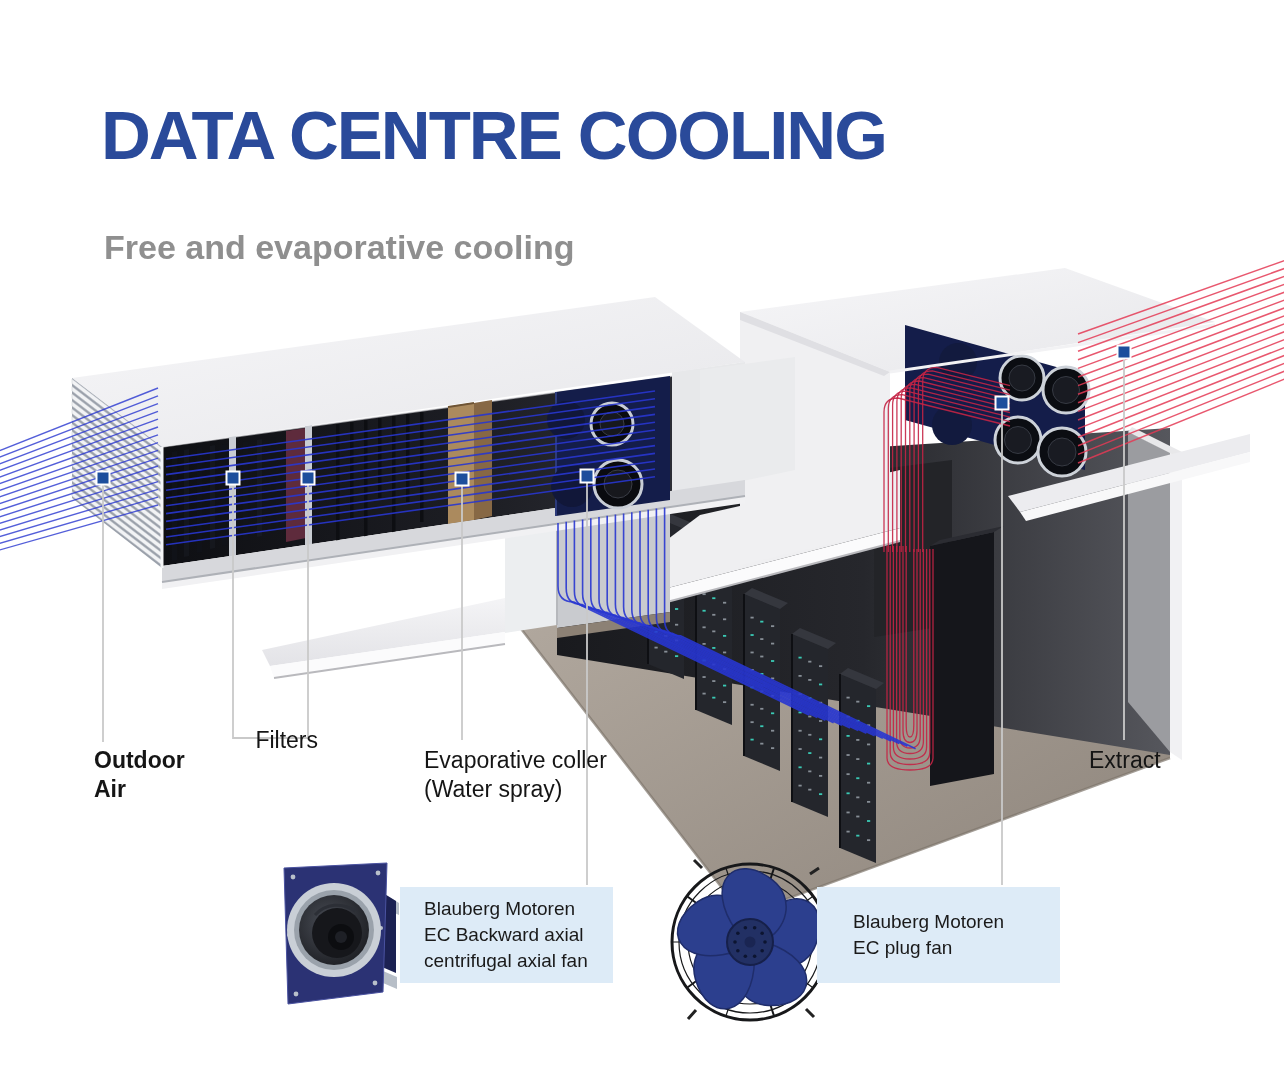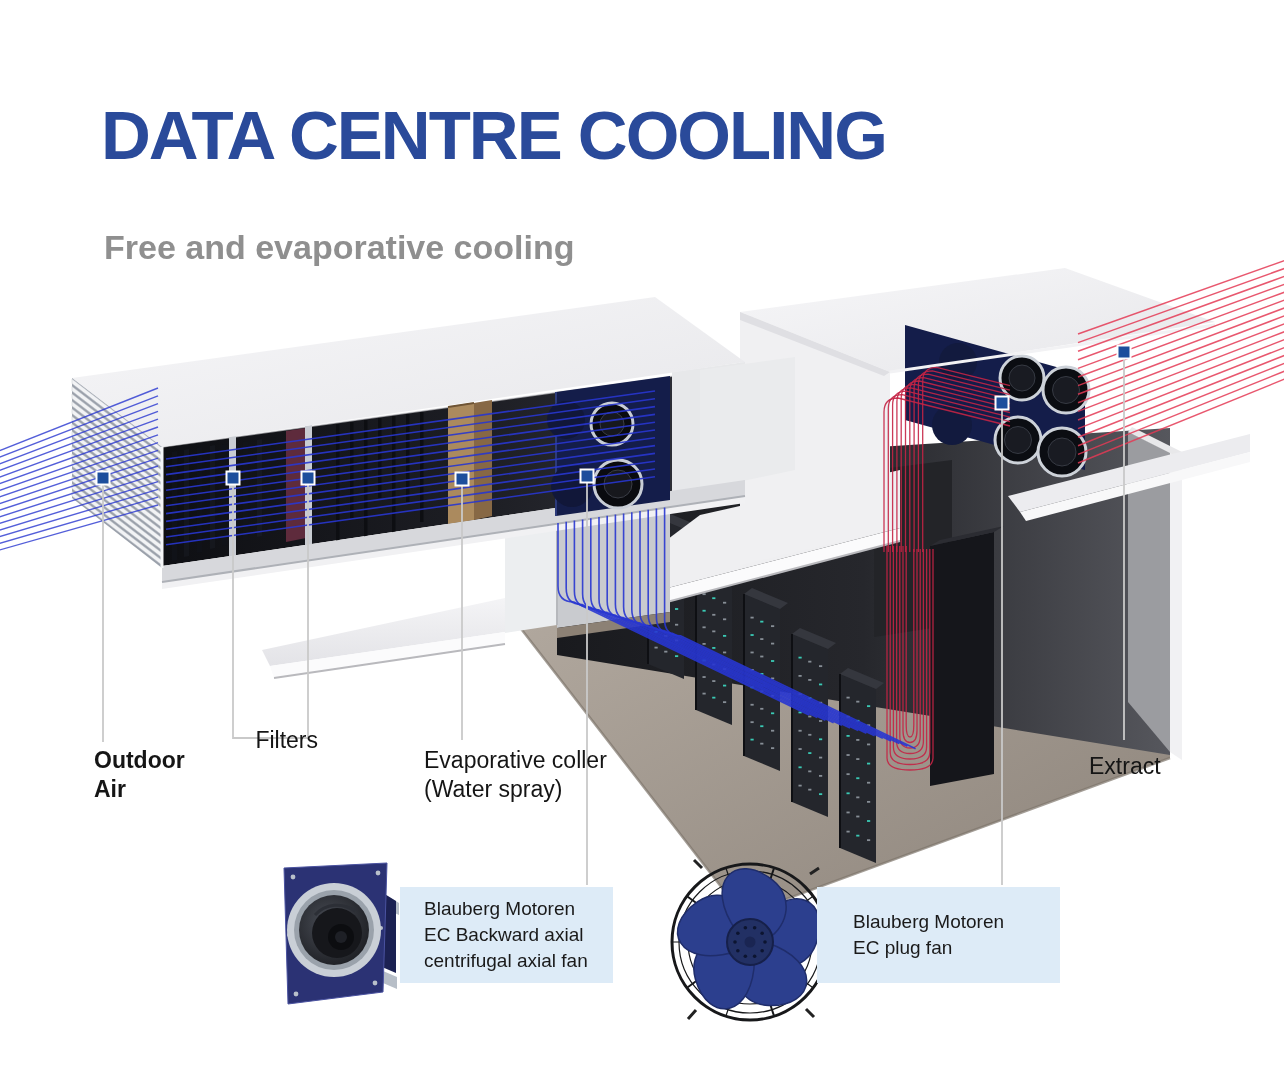--- a/index.html
+++ b/index.html
@@ -6,21 +6,21 @@
   #stage{position:relative;width:1284px;height:1088px;background:#fff;overflow:hidden;
          font-family:"Liberation Sans", sans-serif;}
   .abs{position:absolute;}
   #main-title{left:101px;top:96px;font-size:69px;font-weight:700;letter-spacing:-2px;
               color:var(--title,#2a4a9a);white-space:nowrap;}
   #subtitle{left:104px;top:228px;font-size:34px;font-weight:700;color:var(--subtitle,#8f8f8f);}
   .diagram-label{font-size:23px;line-height:1.28;color:var(--label_text,#151515);}
   #label-outdoor-air{left:94px;top:746px;font-weight:bold;}
   #label-filters{left:224px;top:726px;width:76px;text-align:right;margin-left:18px;}
   #label-evaporative{left:392px;top:746px;margin-left:32px;}
-  #label-extract{left:1089px;top:746px;margin-top:6px;}
+  #label-extract{left:1089px;top:746px;}
   .callout-box{background:var(--callout_bg,#ddebf7);font-size:19px;line-height:1.36;
                color:#1a1a1a;display:flex;flex-direction:column;justify-content:center;}
   #callout-plug-fan{left:400px;top:887px;width:213px;height:96px;padding-left:24px;box-sizing:border-box;}
   #callout-axial-fan{left:817px;top:887px;width:243px;height:96px;padding-left:36px;box-sizing:border-box;}
   svg{display:block;}
   .cold{fill:none;stroke:var(--cold_air_color,#2836d0);stroke-width:1.6;opacity:.9;}
   .cold.thin{stroke-width:1.4;opacity:.8;}
   .hot{fill:none;stroke:var(--hot_air_color,#e43a55);stroke-width:1.5;opacity:.85;}
   .hot2{fill:none;stroke:#c42345;stroke-width:1.3;opacity:.9;}
   .callout-line{fill:none;stroke:#c9c9c9;stroke-width:1.8;}

